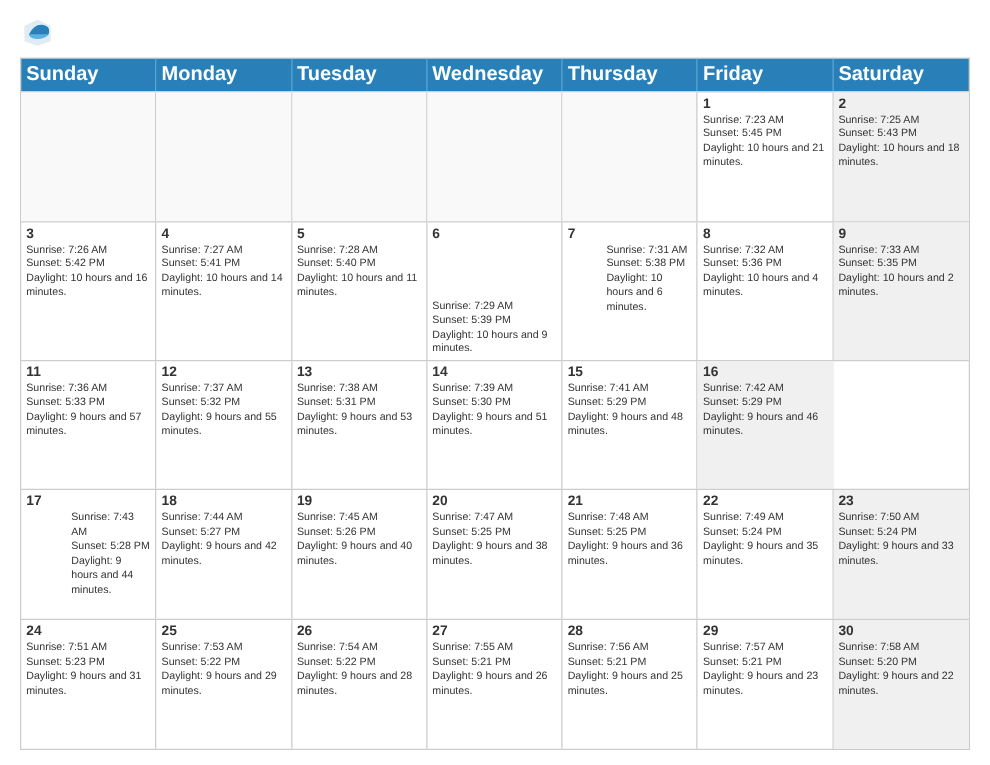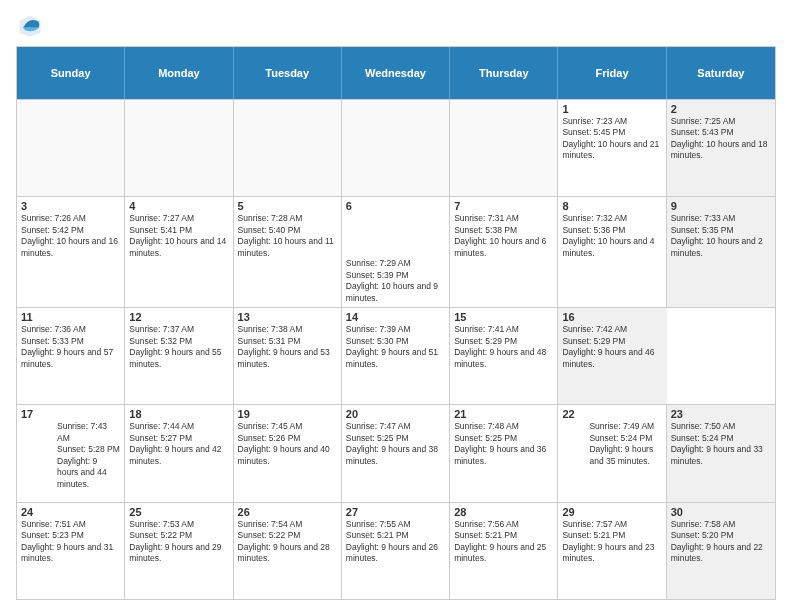--- a/index.html
+++ b/index.html
@@ -65,24 +65,24 @@
       flex-direction: column;
       border: 1px solid #ccc;
     }
     .cal-header {
       display: grid;
       grid-template-columns: repeat(7, 1fr);
       background: #2980b9;
     }
     .cal-header-cell {
       color: #fff;
-      font-size: 11px;
-      font-weight: bold;
-      padding: 20px 4px;
-      text-align: center;
+      font-size: 16px;
+      font-weight: bold;
+      padding: 4px 4px;
+      text-align: left;
       border-right: 1px solid #5aa5d5;
     }
     .cal-header-cell:last-child { border-right: none; }
     .cal-body {
       flex: 1;
       display: flex;
       flex-direction: column;
     }
     .cal-row {
       display: grid;
@@ -186,21 +186,21 @@
 Daylight: 10 hours and 11 minutes.</div>
           </div>
           <div class="cal-cell">
             <span class="day-num">6</span>
             <div class="day-info" style="white-space: pre-line; margin-top: 46px;">Sunrise: 7:29 AM
 Sunset: 5:39 PM
 Daylight: 10 hours and 9 minutes.</div>
           </div>
           <div class="cal-cell">
             <span class="day-num">7</span>
-            <div class="day-info" style="white-space: pre-line;">Sunrise: 7:31 AM
+            <div class="day-info" style="white-space: pre-line; margin-left: 31px;">Sunrise: 7:31 AM
 Sunset: 5:38 PM
 Daylight: 10 hours and 6 minutes.</div>
           </div>
           <div class="cal-cell">
             <span class="day-num">8</span>
             <div class="day-info" style="white-space: pre-line;">Sunrise: 7:32 AM
 Sunset: 5:36 PM
 Daylight: 10 hours and 4 minutes.</div>
           </div>
           <div class="cal-cell shaded">
@@ -274,21 +274,21 @@
 Daylight: 9 hours and 38 minutes.</div>
           </div>
           <div class="cal-cell">
             <span class="day-num">21</span>
             <div class="day-info" style="white-space: pre-line;">Sunrise: 7:48 AM
 Sunset: 5:25 PM
 Daylight: 9 hours and 36 minutes.</div>
           </div>
           <div class="cal-cell">
             <span class="day-num">22</span>
-            <div class="day-info" style="white-space: pre-line; margin-left: 27px;">Sunrise: 7:49 AM
+            <div class="day-info" style="white-space: pre-line;">Sunrise: 7:49 AM
 Sunset: 5:24 PM
 Daylight: 9 hours and 35 minutes.</div>
           </div>
           <div class="cal-cell shaded">
             <span class="day-num">23</span>
             <div class="day-info" style="white-space: pre-line;">Sunrise: 7:50 AM
 Sunset: 5:24 PM
 Daylight: 9 hours and 33 minutes.</div>
           </div>
         </div>

